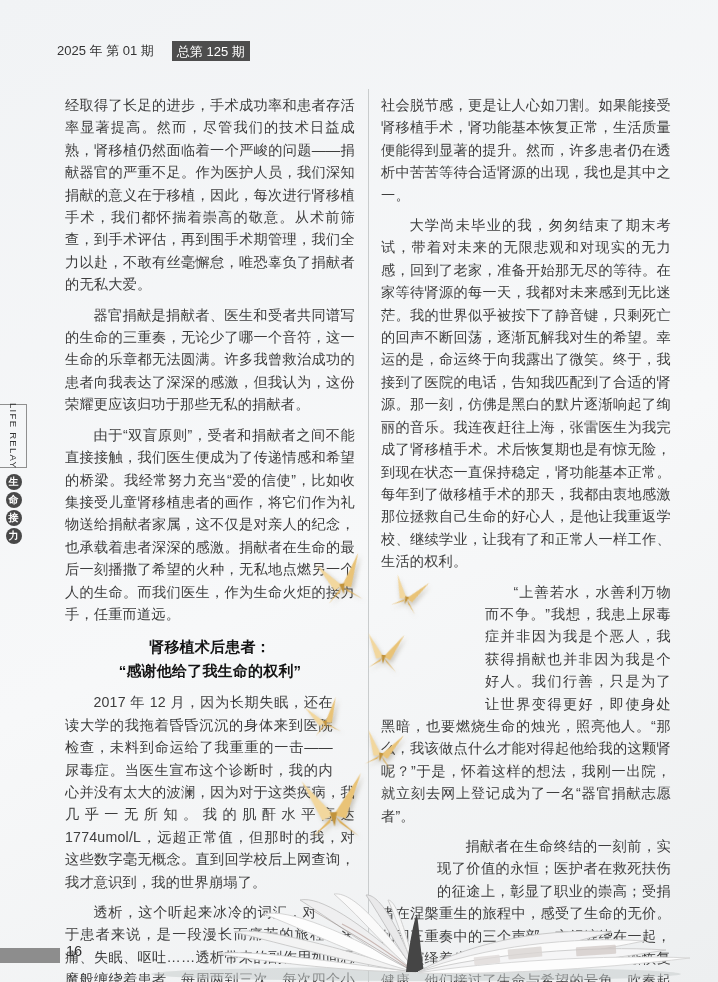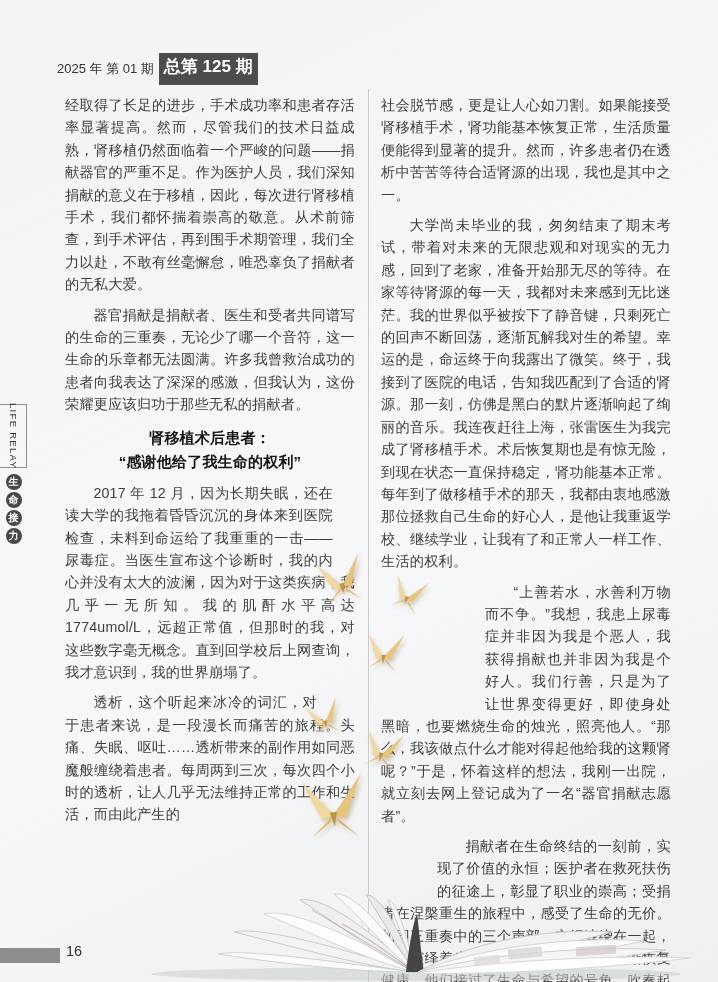--- a/index.html
+++ b/index.html
@@ -3,23 +3,23 @@
 <meta charset="utf-8">
 <style>
   html,body { margin:0; padding:0; background:#e9ebec; }
   .page {
     position:relative; width:718px; height:982px; overflow:hidden;
     background:linear-gradient(155deg,#f1f3f5 0%,#f7f8f9 55%,#edeff0 100%);
     font-family:"Liberation Sans","DejaVu Sans",sans-serif;
   }
 
   
-  .header { position:absolute; left:57px; top:41px; display:flex; align-items:center; gap:5px;
-            font-size:13px; color:#333;margin-top:12px; }
-  .issue-badge { background:#4d4d4d; color:#ffffff; padding:2px 5px 7px 5px; font-size:17px;font-weight:bold; }
+  .header { position:absolute; left:57px; top:41px; display:flex; align-items:center; gap:18px;
+            font-size:13px; color:#333; }
+  .issue-badge { background:#4d4d4d; color:#ffffff; padding:2px 5px 0 5px; font-size:13px; }
 
   
   .columns { position:absolute; left:57px; top:86px; width:622px; display:flex; }
   .col { width:306px; font-size:14.2px; line-height:22.4px; color:#3d3d3d;
          text-align:justify; letter-spacing:.2px; }
   .col p { margin:8px; text-indent:2em; }
   .col p.cont { text-indent:0; }
   .divider { width:1px; background:#c9cccd; margin:3px 4px 0 5px; align-self:stretch; }
   .section-heading { font-size:15px; line-height:24px; color:#151515; text-align:center;
                      font-weight:bold; margin:10px 0 7px 0; }
@@ -63,20 +63,21 @@
 
   <div class="header">
     <span>2025 年 第 01 期</span>
     <span class="issue-badge">总第 125 期</span>
   </div>
 
   <div class="columns">
     <section class="col">
       <p class="cont">经取得了长足的进步，手术成功率和患者存活率显著提高。然而，尽管我们的技术日益成熟，肾移植仍然面临着一个严峻的问题——捐献器官的严重不足。作为医护人员，我们深知捐献的意义在于移植，因此，每次进行肾移植手术，我们都怀揣着崇高的敬意。从术前筛查，到手术评估，再到围手术期管理，我们全力以赴，不敢有丝毫懈怠，唯恐辜负了捐献者的无私大爱。</p>
       <p>器官捐献是捐献者、医生和受者共同谱写的生命的三重奏，无论少了哪一个音符，这一生命的乐章都无法圆满。许多我曾救治成功的患者向我表达了深深的感激，但我认为，这份荣耀更应该归功于那些无私的捐献者。</p>
+      <p>由于“双盲原则”，受者和捐献者之间不能直接接触，我们医生便成为了传递情感和希望的桥梁。我经常努力充当“爱的信使”，比如收集接受儿童肾移植患者的画作，将它们作为礼物送给捐献者家属，这不仅是对亲人的纪念，也承载着患者深深的感激。捐献者在生命的最后一刻播撒了希望的火种，无私地点燃另一个人的生命。而我们医生，作为生命火炬的接力手，任重而道远。</p>
       <h2 class="section-heading">
         <span>肾移植术后患者：</span><br>
         <span>“感谢他给了我生命的权利”</span>
       </h2>
       <div class="fr sp-l4"></div>
       <p>2017 年 12 月，因为长期失眠，还在读大学的我拖着昏昏沉沉的身体来到医院检查，未料到命运给了我重重的一击——尿毒症。当医生宣布这个诊断时，我的内心并没有太大的波澜，因为对于这类疾病，我几乎一无所知。我的肌酐水平高达 1774umol/L，远超正常值，但那时的我，对这些数字毫无概念。直到回学校后上网查询，我才意识到，我的世界崩塌了。</p>
       <div class="fr sp-l5"></div>
       <p>透析，这个听起来冰冷的词汇，对于患者来说，是一段漫长而痛苦的旅程。头痛、失眠、呕吐……透析带来的副作用如同恶魔般缠绕着患者。每周两到三次，每次四个小时的透析，让人几乎无法维持正常的工作和生活，而由此产生的</p>
     </section>
 

